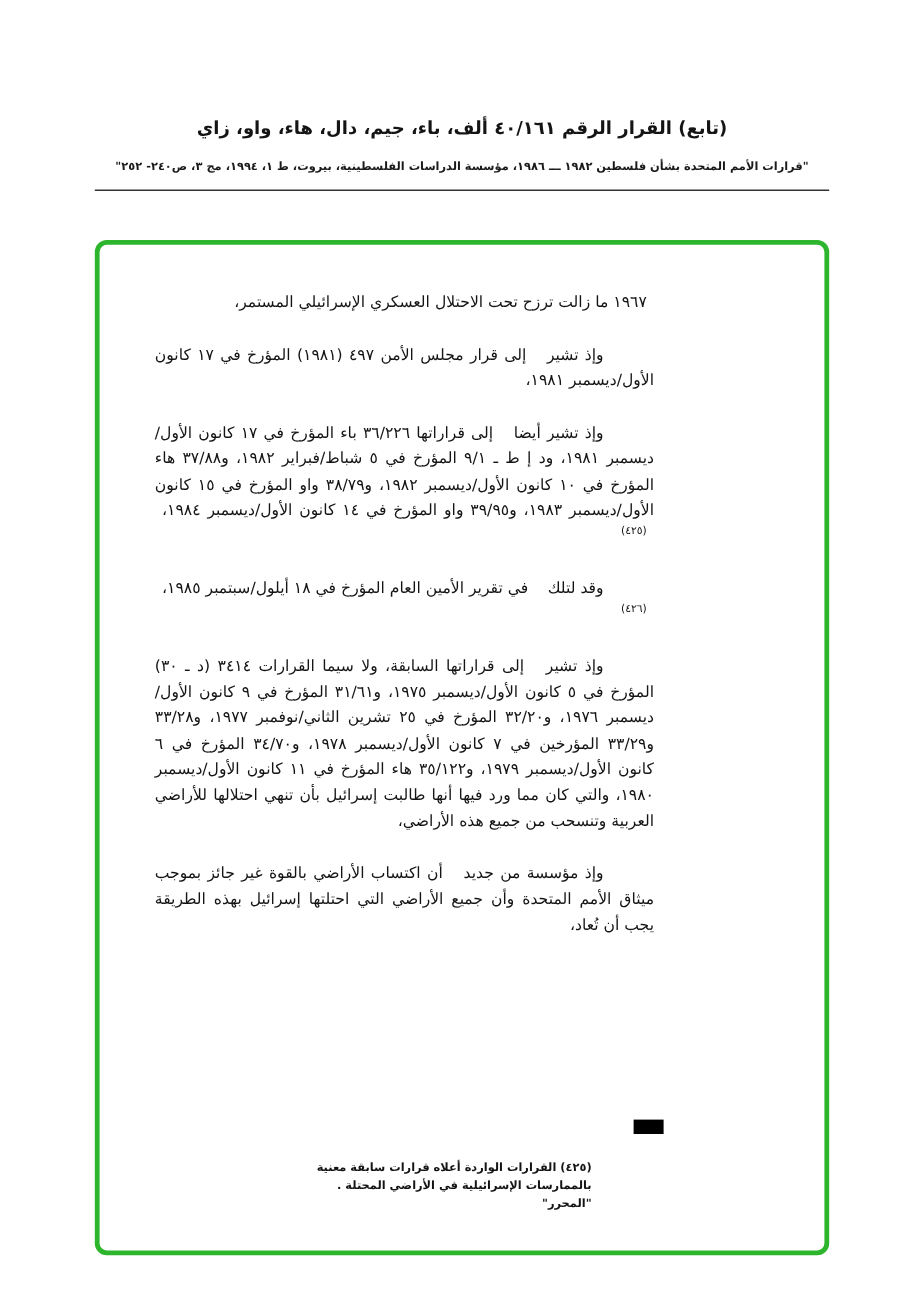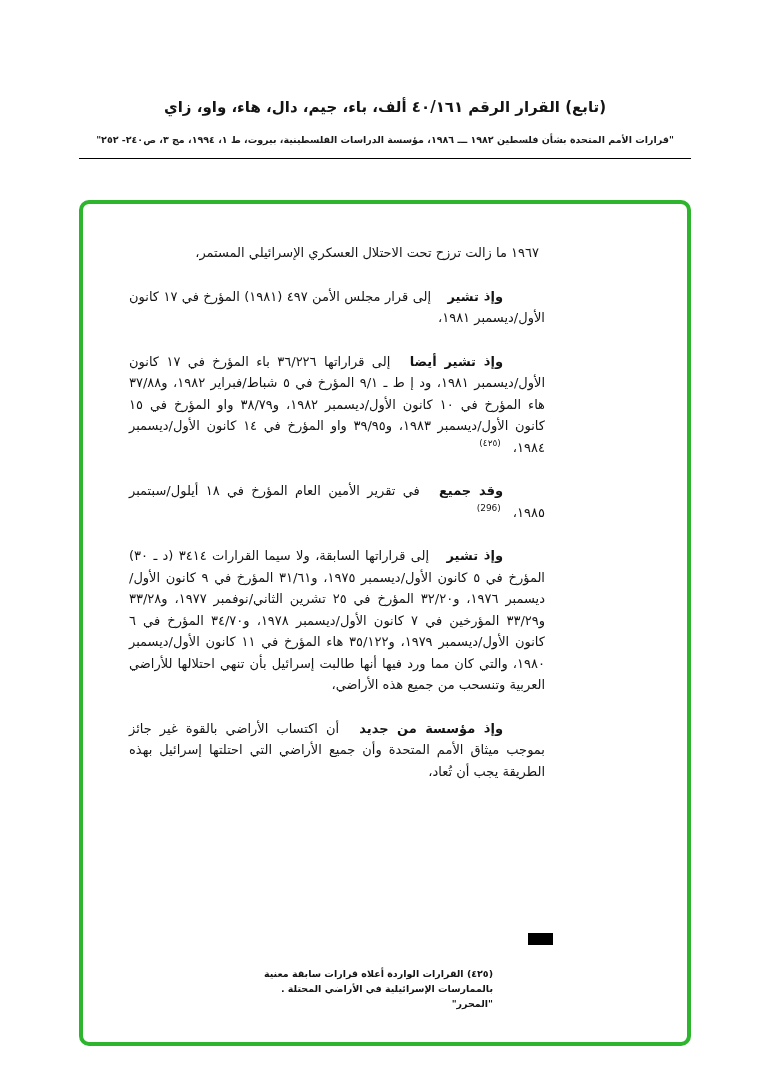--- a/index.html
+++ b/index.html
@@ -47,21 +47,21 @@
   }
   .body-text {
     direction: rtl;
     text-align: justify;
     font-size: 13px;
     line-height: 21.5px;
     margin: 0 130px 0 34px;
   }
   .para { text-indent: 36px; margin-bottom: 10px; }
   .para.no-indent { text-indent: 0; }
-  .lead { font-weight: bold; }
+  .lead { font-weight: normal; }
   sup.fn { font-size: 9px; line-height: 0; }
   .footnote-area {
     direction: rtl;
     padding: 0 134px 2px 30px;
   }
   .footnote-rule {
     width: 25px;
     height: 4px;
     background: #000;
     margin-bottom: 9px;
@@ -100,21 +100,21 @@
       <p class="para no-indent">
         <span>١٩٦٧ ما زالت ترزح تحت الاحتلال العسكري الإسرائيلي المستمر،</span>
       </p>
       <p class="para">
         <span class="lead">وإذ تشير</span><span> إلى قرار مجلس الأمن ٤٩٧ (١٩٨١) المؤرخ في ١٧ كانون الأول/ديسمبر ١٩٨١،</span>
       </p>
       <p class="para">
         <span class="lead">وإذ تشير أيضا</span><span> إلى قراراتها ٣٦/٢٢٦ باء المؤرخ في ١٧ كانون الأول/ديسمبر ١٩٨١، ود إ ط ـ ٩/١ المؤرخ في ٥ شباط/فبراير ١٩٨٢، و٣٧/٨٨ هاء المؤرخ في ١٠ كانون الأول/ديسمبر ١٩٨٢، و٣٨/٧٩ واو المؤرخ في ١٥ كانون الأول/ديسمبر ١٩٨٣، و٣٩/٩٥ واو المؤرخ في ١٤ كانون الأول/ديسمبر ١٩٨٤،</span><sup class="fn">(٤٢٥)</sup>
       </p>
       <p class="para">
-        <span class="lead">وقد جميع</span><span> في تقرير الأمين العام المؤرخ في ١٨ أيلول/سبتمبر ١٩٨٥،</span><sup class="fn">(296)</sup>
+        <span class="lead">وقد لتلك</span><span> في تقرير الأمين العام المؤرخ في ١٨ أيلول/سبتمبر ١٩٨٥،</span><sup class="fn">(٤٢٦)</sup>
       </p>
       <p class="para">
         <span class="lead">وإذ تشير</span><span> إلى قراراتها السابقة، ولا سيما القرارات ٣٤١٤ (د ـ ٣٠) المؤرخ في ٥ كانون الأول/ديسمبر ١٩٧٥، و٣١/٦١ المؤرخ في ٩ كانون الأول/ديسمبر ١٩٧٦، و٣٢/٢٠ المؤرخ في ٢٥ تشرين الثاني/نوفمبر ١٩٧٧، و٣٣/٢٨ و٣٣/٢٩ المؤرخين في ٧ كانون الأول/ديسمبر ١٩٧٨، و٣٤/٧٠ المؤرخ في ٦ كانون الأول/ديسمبر ١٩٧٩، و٣٥/١٢٢ هاء المؤرخ في ١١ كانون الأول/ديسمبر ١٩٨٠، والتي كان مما ورد فيها أنها طالبت إسرائيل بأن تنهي احتلالها للأراضي العربية وتنسحب من جميع هذه الأراضي،</span>
       </p>
       <p class="para">
         <span class="lead">وإذ مؤسسة من جديد</span><span> أن اكتساب الأراضي بالقوة غير جائز بموجب ميثاق الأمم المتحدة وأن جميع الأراضي التي احتلتها إسرائيل بهذه الطريقة يجب أن تُعاد،</span>
       </p>
     </div>
 
     <div class="footnote-area">

